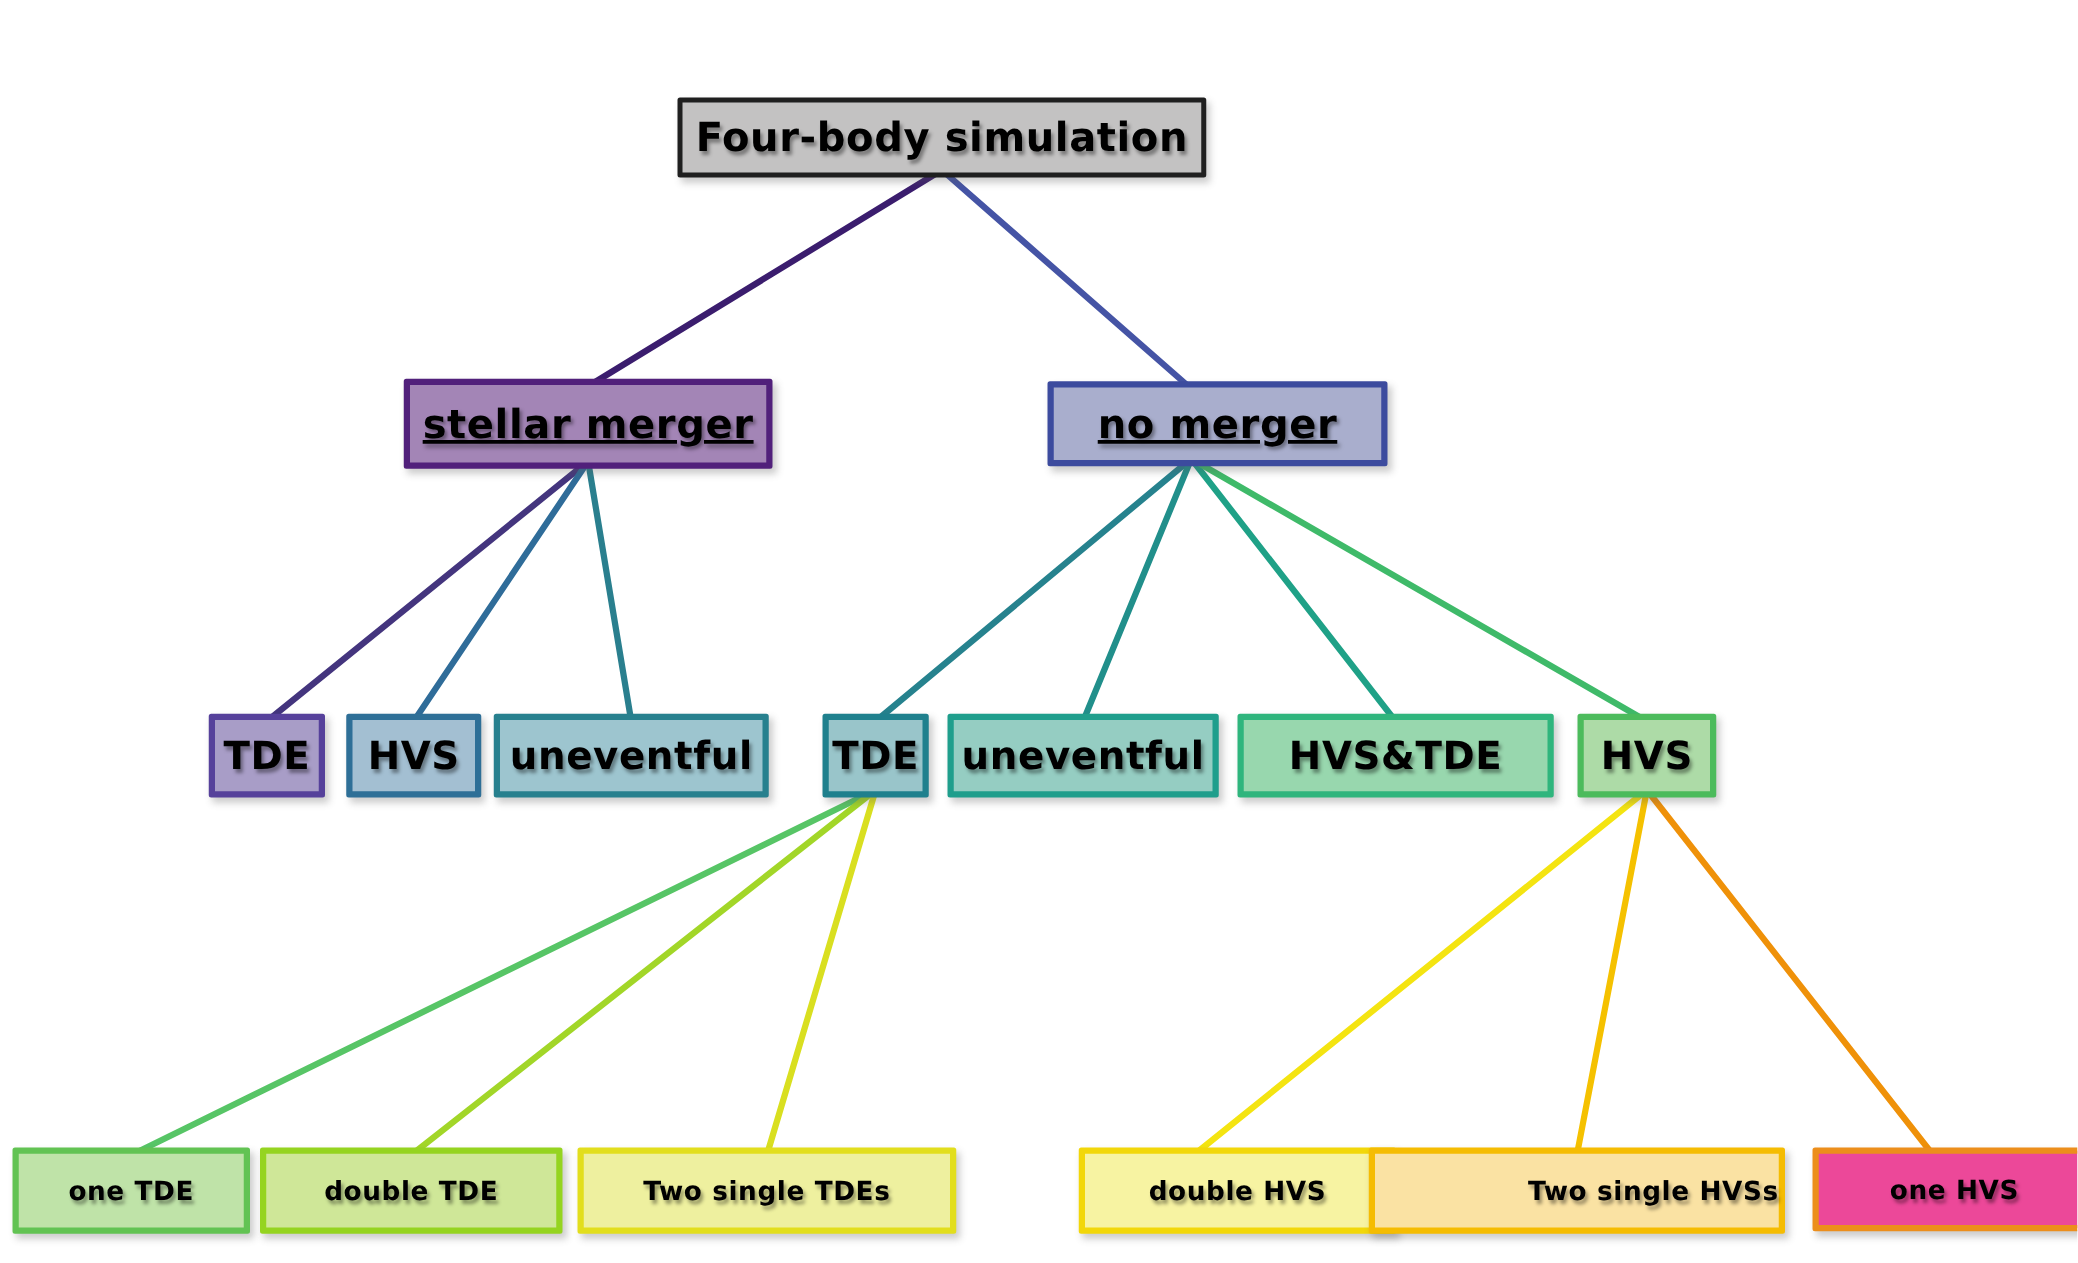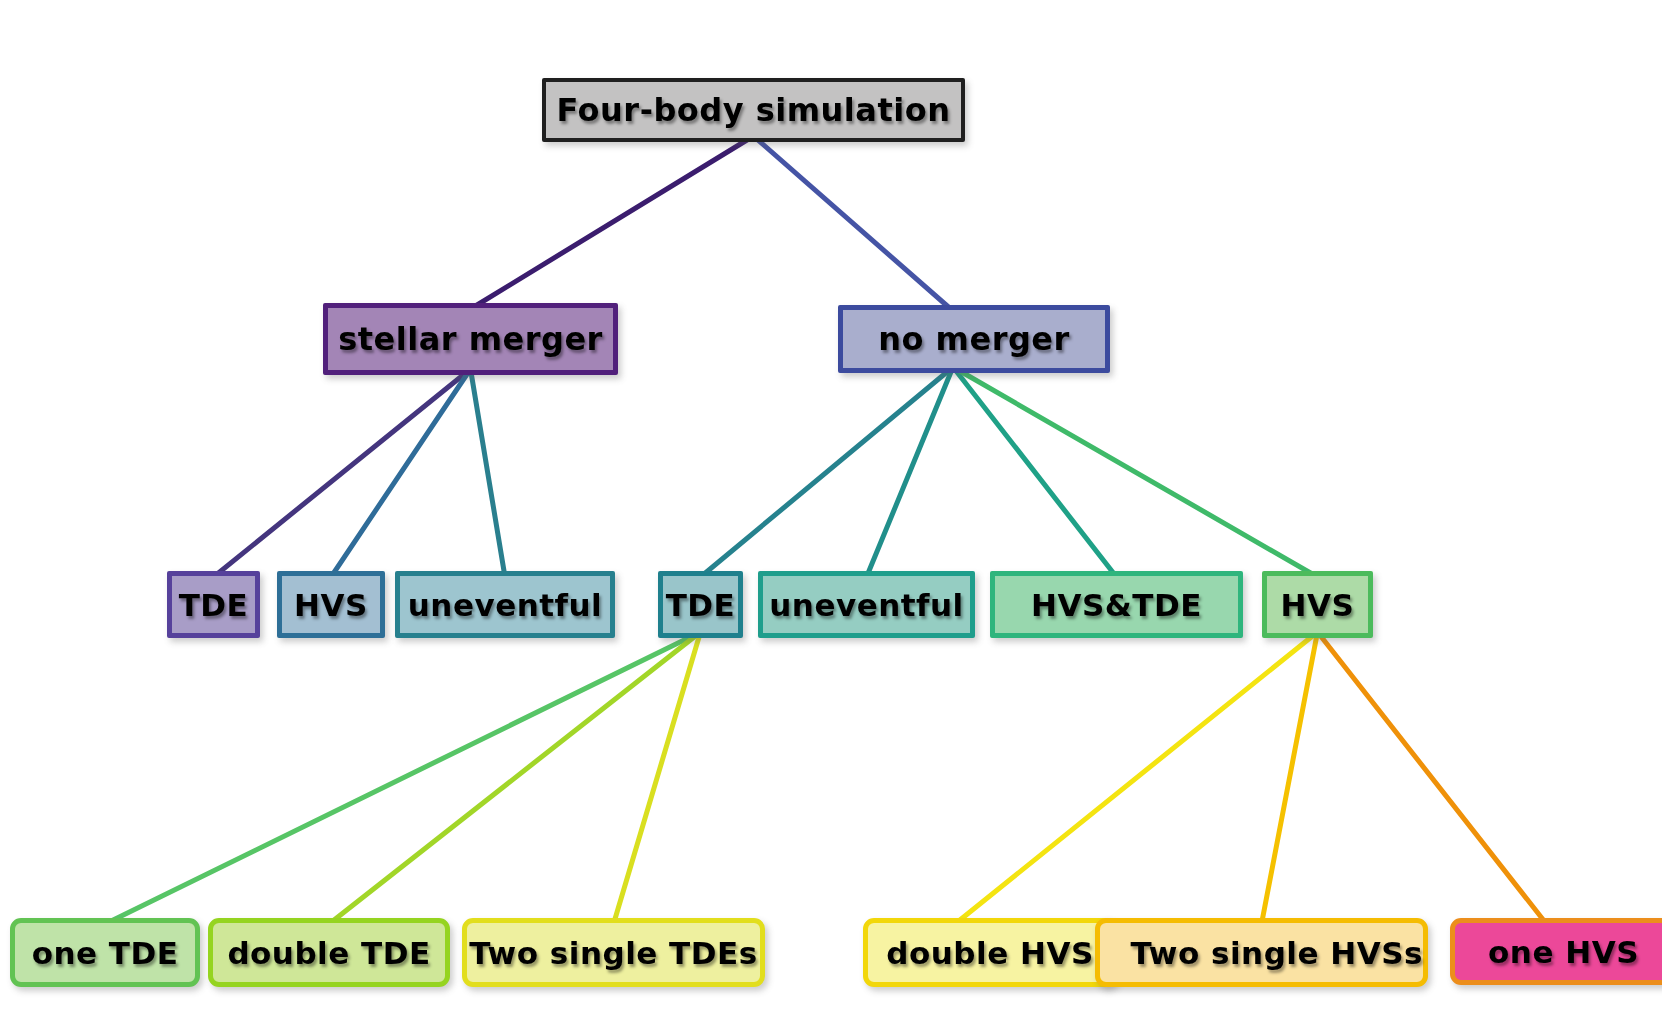--- a/index.html
+++ b/index.html
@@ -35,23 +35,23 @@
     font-weight: bold;
     color: #000000;
     white-space: nowrap;
     box-shadow: 3px 4px 6px rgba(90, 90, 90, 0.30);
   }
   .node span {
     text-shadow: 2px 3px 3px rgba(0, 0, 0, 0.38);
     letter-spacing: 0.5px;
   }
   .level-0 { font-size: 32px; }
-  .level-1 { font-size: 32px; }
+  .level-1 { font-size: 32px; text-decoration: underline; }
   .level-2 { font-size: 31px; }
-  .level-3 { font-size: 31px; border-radius: 11px; }
+  .level-3 { font-size: 21px; }
 </style>
 </head>
 <body>
 
 <div class="stage">
   <svg class="edge-layer" xmlns="http://www.w3.org/2000/svg">
       <line x1="753.5" y1="136" x2="470.5" y2="309" stroke="#3B1D6E" stroke-width="5" stroke-linecap="round"></line>
       <line x1="753.5" y1="136" x2="953" y2="311" stroke="#4554A5" stroke-width="5" stroke-linecap="round"></line>
       <line x1="470.5" y1="369" x2="213.5" y2="577" stroke="#44357E" stroke-width="5" stroke-linecap="round"></line>
       <line x1="470.5" y1="369" x2="331" y2="577" stroke="#2F6C99" stroke-width="5" stroke-linecap="round"></line>

